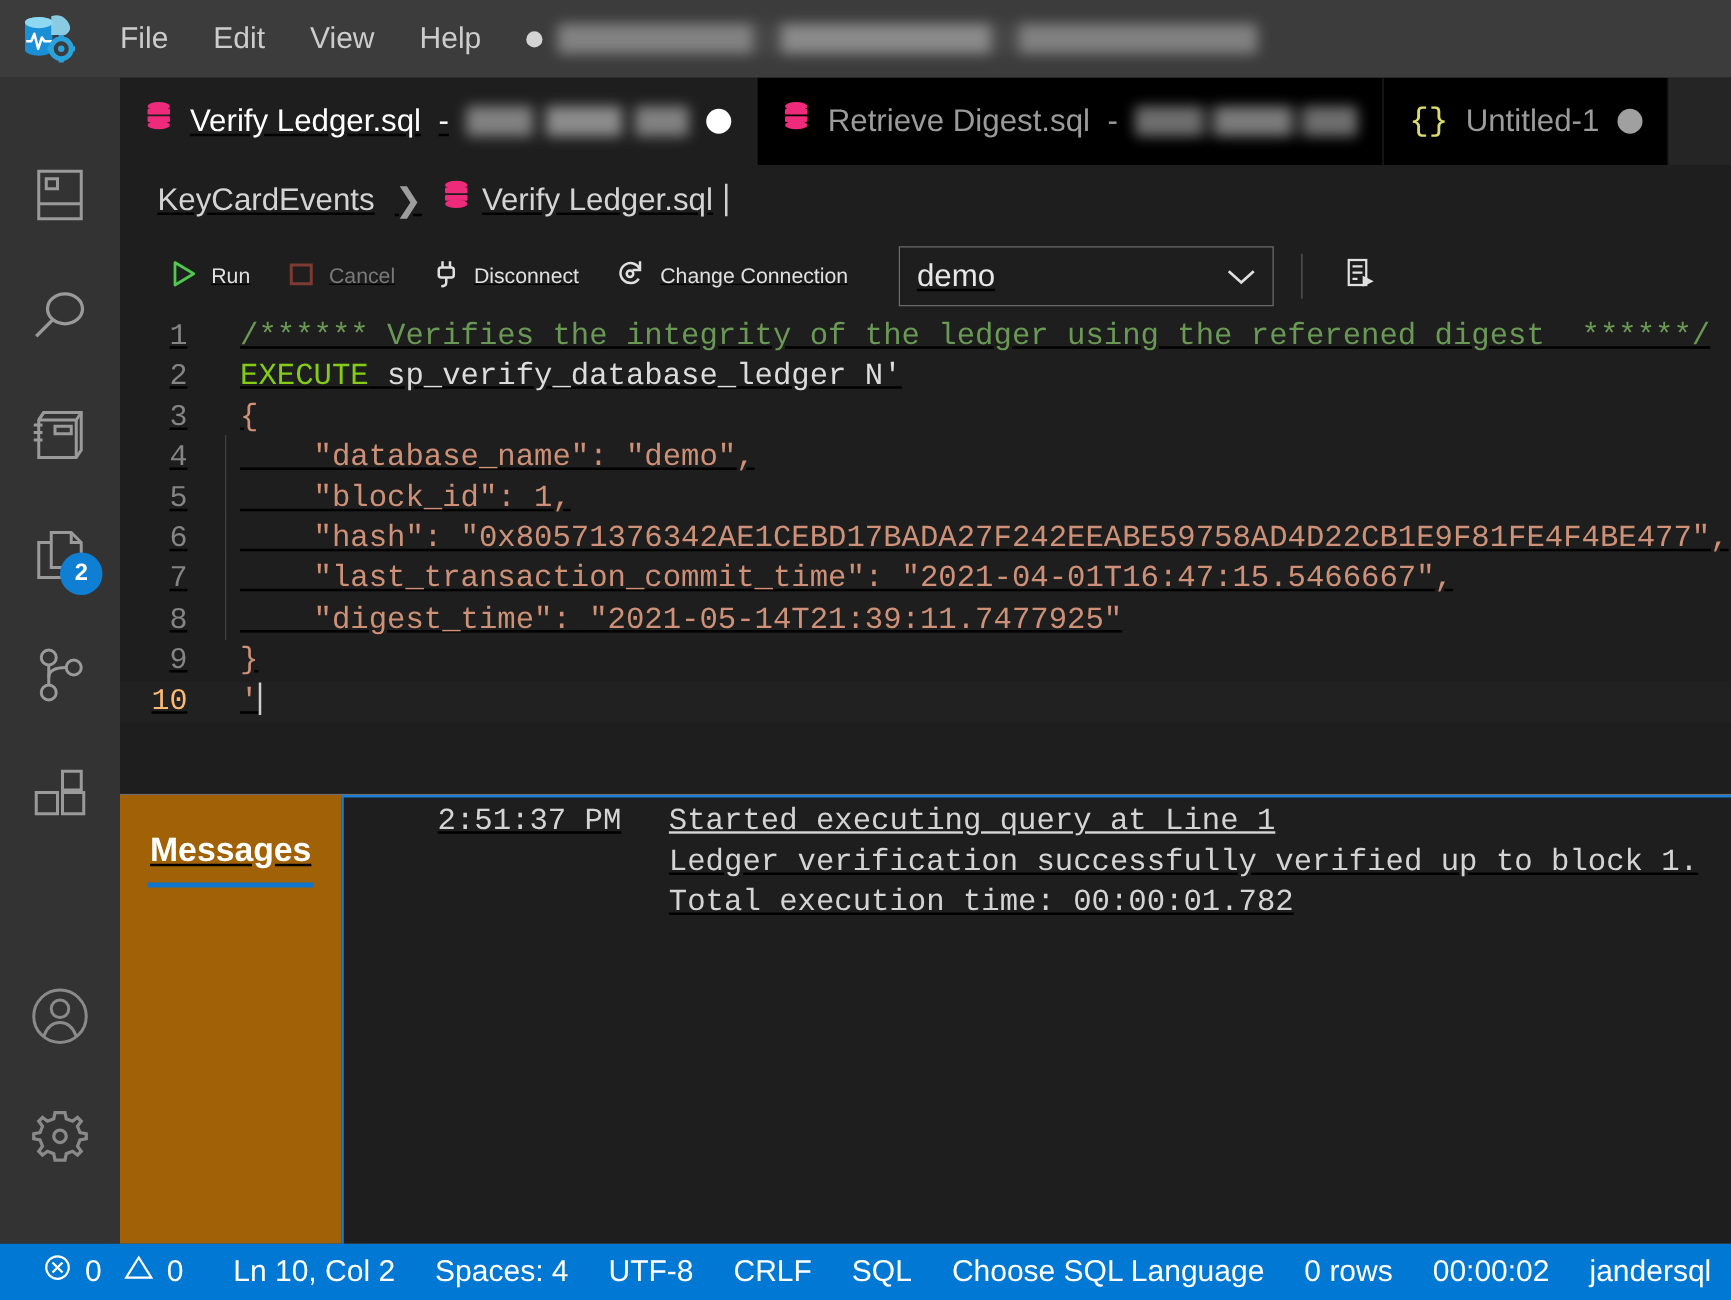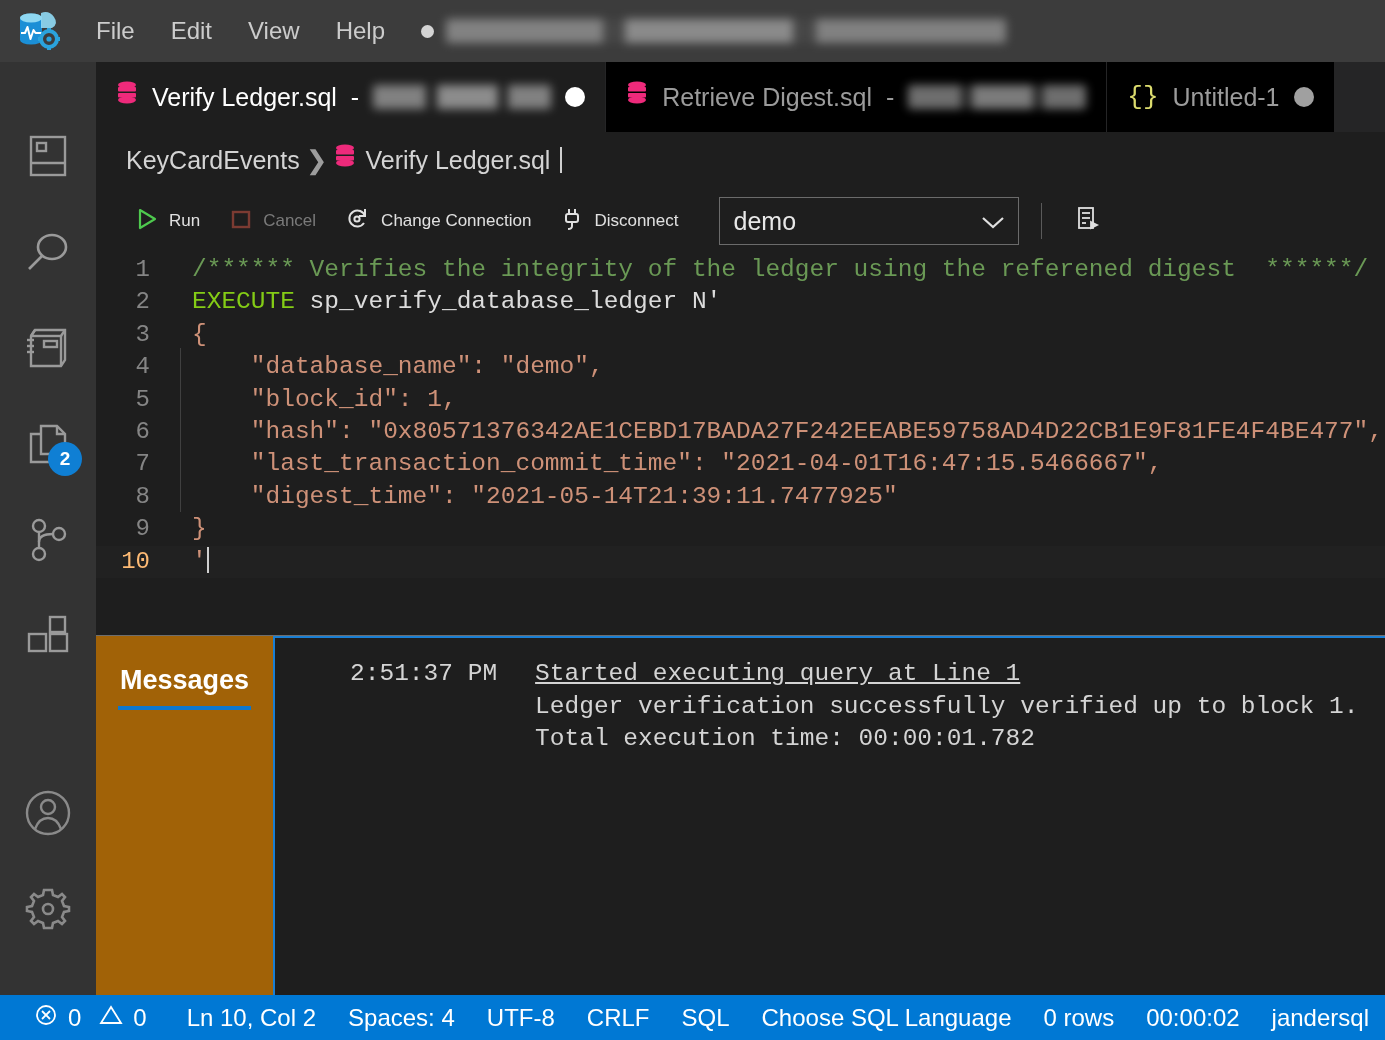--- a/index.html
+++ b/index.html
@@ -46,21 +46,21 @@
   }
   .act-spacer { flex:1; }
   .badge {
     position:absolute; right:14px; bottom:18px; min-width:34px; height:34px;
     background:#0f7fd4; color:#fff; border-radius:17px; font-size:19px;
     display:flex; align-items:center; justify-content:center; padding:0 8px;
     font-weight:600;
   }
 
   
-  .editorgroup { flex:1; display:flex; flex-direction:column; min-width:0; background:#1e1e1e; }
+  .editorgroup { flex:1; display:flex; flex-direction:column; min-width:0; background:#1e1e1e;text-decoration:underline; }
 
   .tabbar { height:70px; flex:0 0 70px; background:#252526; display:flex; align-items:stretch; overflow:hidden; }
   .tab {
     display:flex; align-items:center; gap:14px; padding:0 20px;
     background:#000000; color:#9b9b9b; font-size:25px; white-space:nowrap;
     border-right:1px solid #252526; cursor:pointer; position:relative; max-width:545px;
   }
   .tab.active { background:#1e1e1e; color:#ffffff; }
   .tab .blur-tab {
     width:178px; height:24px; border-radius:3px; filter:blur(5px); opacity:.8;
@@ -70,21 +70,21 @@
   .tab.active .blur-tab {
     background:linear-gradient(90deg,#9a9a9a 0 30%,#1e1e1e 30% 36%,#a8a8a8 36% 70%,#1e1e1e 70% 76%,#9a9a9a 76% 100%);
   }
   .dirty-dot { width:20px; height:20px; border-radius:50%; background:#ffffff; flex:0 0 20px; }
   .dirty-dot.dim { background:#a0a0a0; }
   .db-icon { flex:0 0 22px; }
   .json-icon { color:#dcdc6e; font-size:26px; font-family:"Liberation Mono", monospace; }
 
   
   .breadcrumb {
-    height:56px; flex:0 0 56px; display:flex; align-items:center; gap:4px;
+    height:56px; flex:0 0 56px; display:flex; align-items:center; gap:14px;
     padding-left:30px; color:#d4d4d4; font-size:25px; background:#1e1e1e;
   }
   .crumb { cursor:pointer; display:flex; align-items:center; gap:10px; }
   .crumb-sep { color:#9d9d9d; font-size:26px; padding:0 2px; }
 
   
   .qtoolbar {
     height:66px; flex:0 0 66px; display:flex; align-items:center; gap:6px;
     padding-left:28px; background:#1e1e1e; overflow:hidden;
   }
@@ -124,21 +124,21 @@
   
   .results { flex:0 0 360px; display:flex; flex-direction:row; background:#a16207; border-top:1px solid #6e6e6e; }
   .res-tabs { height:74px; flex:0 0 74px; display:flex; align-items:flex-end; padding-left:22px; }
   .res-tab {
     color:#ffffff; font-size:27px; font-weight:bold; padding:0 2px 10px 2px; margin-right:22px;
     border-bottom:4px solid transparent; cursor:pointer;
   }
   .res-tab.active { border-bottom-color:#0e77cd; }
   .msg-area {
     flex:1; margin:0 0 0 0; border:2px solid #1a7fd4; border-right:none; border-bottom:none;
-    background:#1e1e1e; padding:20px 0 0 0; overflow:hidden;
+    background:#1e1e1e; padding:4px 0 0 0; overflow:hidden;
   }
   .msg-row { display:flex; font-family:"Liberation Mono", monospace; font-size:24.5px; line-height:32.5px; color:#d4d4d4; }
   .msg-time { width:260px; flex:0 0 260px; text-align:right; padding-right:38px; color:#d4d4d4; white-space:nowrap; }
   .msg-text { white-space:pre; }
   .msg-text.link { text-decoration:underline; cursor:pointer; }
 
   
   .statusbar {
     height:45px; flex:0 0 45px; background:#0078d4; display:flex; align-items:center;
     color:#ffffff; font-size:24px; padding-left:18px; gap:0px;
@@ -338,38 +338,38 @@
         <div class="qbtn disabled">
           <span>
             <svg width="22" height="24" viewBox="0 0 22 24">
                 <rect x="3" y="5" width="16" height="15" fill="none" stroke="#7c3b32" stroke-width="2.4"></rect>
               </svg>
           </span>
           <span>Cancel</span>
         </div>
         <div class="qbtn">
           <span>
-            <svg width="24" height="26" viewBox="0 0 24 26" fill="none" stroke="#e0e0e0" stroke-width="2">
-                <path d="M19 10 a8 8 0 1 0 -1 7"></path>
-                <path d="M19 3 v7 h-6"></path>
-                <circle cx="11" cy="13" r="2.6"></circle>
-              </svg>
-          </span>
-          <span>Change Connection</span>
-        </div>
-        <div class="qbtn">
-          <span>
             <svg width="22" height="26" viewBox="0 0 22 26" fill="none" stroke="#e0e0e0" stroke-width="2">
                 <path d="M8 3 v5"></path>
                 <path d="M14 3 v5"></path>
                 <rect x="5" y="8" width="12" height="8" rx="2"></rect>
                 <path d="M11 16 v4 q0 3 -4 3"></path>
               </svg>
           </span>
           <span>Disconnect</span>
+        </div>
+        <div class="qbtn">
+          <span>
+            <svg width="24" height="26" viewBox="0 0 24 26" fill="none" stroke="#e0e0e0" stroke-width="2">
+                <path d="M19 10 a8 8 0 1 0 -1 7"></path>
+                <path d="M19 3 v7 h-6"></path>
+                <circle cx="11" cy="13" r="2.6"></circle>
+              </svg>
+          </span>
+          <span>Change Connection</span>
         </div>
         <div class="combo">
           <span>demo</span>
           <span>
             <svg width="26" height="16" viewBox="0 0 26 16">
                 <path d="M3 4 L13 13 L23 4" fill="none" stroke="#e0e0e0" stroke-width="2.2"></path>
               </svg>
           </span>
         </div>
         <div class="tb-sep"></div>

